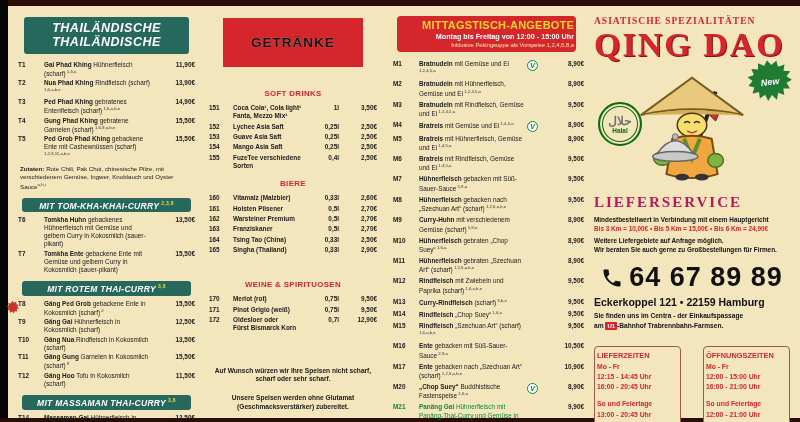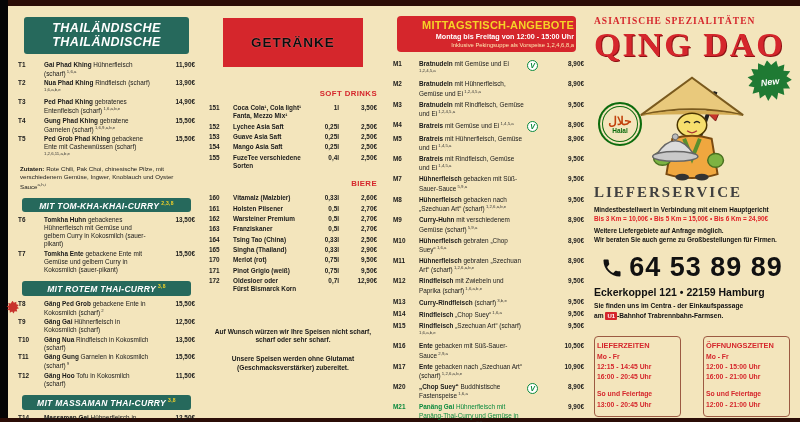--- a/index.html
+++ b/index.html
@@ -32,21 +32,21 @@
   .dprice { font-weight:bold; text-align:right; white-space:nowrap; }
   .star { position:absolute; left:-12px; top:1px; width:13px; height:13px; background:#c8342c;
           clip-path:polygon(50% 0%,61% 15%,79% 8%,80% 27%,98% 32%,86% 46%,100% 58%,82% 64%,86% 83%,67% 80%,58% 97%,47% 82%,29% 92%,29% 72%,10% 70%,21% 55%,5% 43%,23% 36%,17% 17%,36% 20%); }
   .note { font-size:6.2px; line-height:1.3; color:#1a1a1a; margin:5px 4px 0 2px; }
   .note b { font-weight:bold; }
 
   
   .rbar { background:#d5262c; color:#0d0d0d; font-weight:bold; text-align:center; font-size:13.5px;
           letter-spacing:1px; padding:17px 0; margin:4px 14px 3px 14px; text-shadow:0 0 1px #ffffff88; }
   .pfand { text-align:center; font-size:7.5px; font-weight:bold; color:#1a1a1a; }
-  .dgroup-title { color:#d5262c; font-weight:bold; font-size:7.8px; text-align:right; letter-spacing:.4px; margin:16px 0 6px 0; }
+  .dgroup-title { color:#d5262c; font-weight:bold; font-size:7.8px; text-align:center; letter-spacing:.4px; margin:16px 0 6px 0; }
   .krow { display:grid; grid-template-columns:24px 1fr 30px 38px; font-size:6.4px; line-height:1.3;
           color:#1a1a1a; margin:2px 0; font-weight:bold; }
   .ksize,.kprice { text-align:right; white-space:nowrap; }
   .kname .l2 { font-weight:bold; }
   .drink-note { text-align:center; font-weight:bold; font-size:6.6px; line-height:1.35; color:#1a1a1a; margin-top:10px; }
 
   
   .lunch-head { background:#d5262c; border-radius:4px; text-align:right; padding:3px 2px 4px 2px; margin:2px 8px 8px 4px; }
   .lunch-head .t1 { color:#f5d327; font-weight:bold; font-size:11px; letter-spacing:.2px; }
   .lunch-head .t2 { color:#fff; font-weight:bold; font-size:7.2px; margin-top:1px; }
@@ -59,28 +59,28 @@
   .lprice { font-weight:bold; text-align:right; white-space:nowrap; }
 
   
   .tagline { color:#d5262c; font-weight:bold; font-size:9.5px; letter-spacing:1px; margin-top:6px;
              font-family:"Liberation Serif", serif; }
   .logo { color:#d5262c; font-weight:bold; font-size:34px; line-height:1; letter-spacing:2px;
           font-family:"Liberation Serif", serif; text-shadow:1px 1px 0 #8d1114; margin-top:2px; }
   .halal { position:absolute; left:10px; top:96px; width:44px; height:44px; border:2px solid #0c6b0c;
            border-radius:50%; box-shadow:0 0 0 2px #f3e5bc inset, 0 0 0 3px #0c6b0c inset;
            display:flex; flex-direction:column; align-items:center; justify-content:center; }
-  .halal .ar { color:#c2410c; font-size:12px; line-height:1; font-weight:bold; }
+  .halal .ar { color:#737373; font-size:12px; line-height:1; font-weight:bold; }
   .halal .en { color:#0c6b0c; font-size:6.5px; font-weight:bold; }
   .newbadge { position:absolute; right:8px; top:54px; width:44px; height:44px; background:#1f7a33;
               clip-path:polygon(50% 0%,58% 12%,71% 4%,73% 18%,88% 15%,84% 29%,99% 32%,89% 42%,100% 52%,87% 57%,93% 71%,78% 69%,78% 84%,65% 77%,60% 92%,50% 80%,40% 92%,35% 77%,22% 84%,22% 69%,7% 71%,13% 57%,0% 52%,11% 42%,1% 32%,16% 29%,12% 15%,27% 18%,29% 4%,42% 12%);
               display:flex; align-items:center; justify-content:center; transform:rotate(-8deg); }
   .newbadge span { color:#fff; font-style:italic; font-weight:bold; font-size:9px; }
   .mascot { margin:2px auto 0 auto; display:block; }
-  .liefer { color:#404040; font-weight:bold; font-size:15px; letter-spacing:2px; margin-top:2px;
+  .liefer { color:#be185d; font-weight:bold; font-size:15px; letter-spacing:2px; margin-top:12px;
             font-family:"Liberation Serif", serif; }
   .minorder { font-size:6.4px; font-weight:bold; color:#111; margin-top:5px; }
   .kmline { font-size:6.4px; font-weight:bold; color:#e02227; margin-top:2px; }
   .more { font-size:6.4px; font-weight:bold; color:#111; margin-top:5px; line-height:1.35; }
   .phone-row { display:flex; align-items:center; justify-content:center; gap:6px; margin-top:8px; }
   .phone-num { font-size:27px; font-weight:bold; color:#111; letter-spacing:1px; white-space:nowrap; }
   .addr { font-size:10.5px; font-weight:bold; color:#111; margin-top:3px; }
   .find { font-size:6.6px; font-weight:bold; color:#111; margin-top:3px; line-height:1.4; }
   .ubadge { display:inline-block; background:#d5262c; color:#fff; font-weight:bold; font-size:6px;
             padding:0 2px; border-radius:1px; }
@@ -260,20 +260,21 @@
             <span class="kprice">2,50€</span>
           </div>
           <div class="krow">
             <span class="kcode">165</span>
             <span class="kname"><span class="l1">Singha (Thailand)</span></span>
             <span class="ksize">0,33l</span>
             <span class="kprice">2,90€</span>
           </div>
         </div>
 
+      <div class="dgroup-title" style="margin-top:26px">WEINE &amp; SPIRITUOSEN</div>
       <div>
           <div class="krow">
             <span class="kcode">170</span>
             <span class="kname"><span class="l1">Merlot (rot)</span></span>
             <span class="ksize">0,75l</span>
             <span class="kprice">9,50€</span>
           </div>
           <div class="krow">
             <span class="kcode">171</span>
             <span class="kname"><span class="l1">Pinot Grigio (weiß)</span></span>
@@ -454,21 +455,21 @@
         <span>Weitere Liefergebiete auf Anfrage möglich.</span><br>
         <span>Wir beraten Sie auch gerne zu Großbestellungen für Firmen.</span>
       </div>
 
       <div class="phone-row">
         <span class="phone-icon">
           <svg width="22" height="22" viewBox="0 0 24 24" fill="#111">
               <path d="M6.6 10.8c1.5 2.9 3.8 5.2 6.7 6.7l2.2-2.2c.3-.3.7-.4 1.1-.3 1.2.4 2.4.6 3.7.6.6 0 1 .5 1 1v3.7c0 .6-.4 1-1 1C10.9 21.3 2.7 13.1 2.7 3.7c0-.6.5-1 1-1h3.7c.6 0 1 .4 1 1 0 1.3.2 2.5.6 3.7.1.4 0 .8-.3 1.1l-2.1 2.3z"></path>
             </svg>
         </span>
-        <span class="phone-num">64 53 89 89</span>
+        <span class="phone-num">64 67 89 89</span>
       </div>
       <div class="addr">Eckerkoppel 121 • 22159 Hamburg</div>
       <div class="find">
         <span>Sie finden uns im Centra - der Einkaufspassage</span><br>
         <span>am </span><span class="ubadge">U1</span><span>-Bahnhof Trabrennbahn-Farmsen.</span>
       </div>
 
       <div class="hours-wrap">
         <div class="hbox">
           <div class="htitle">LIEFERZEITEN</div>

